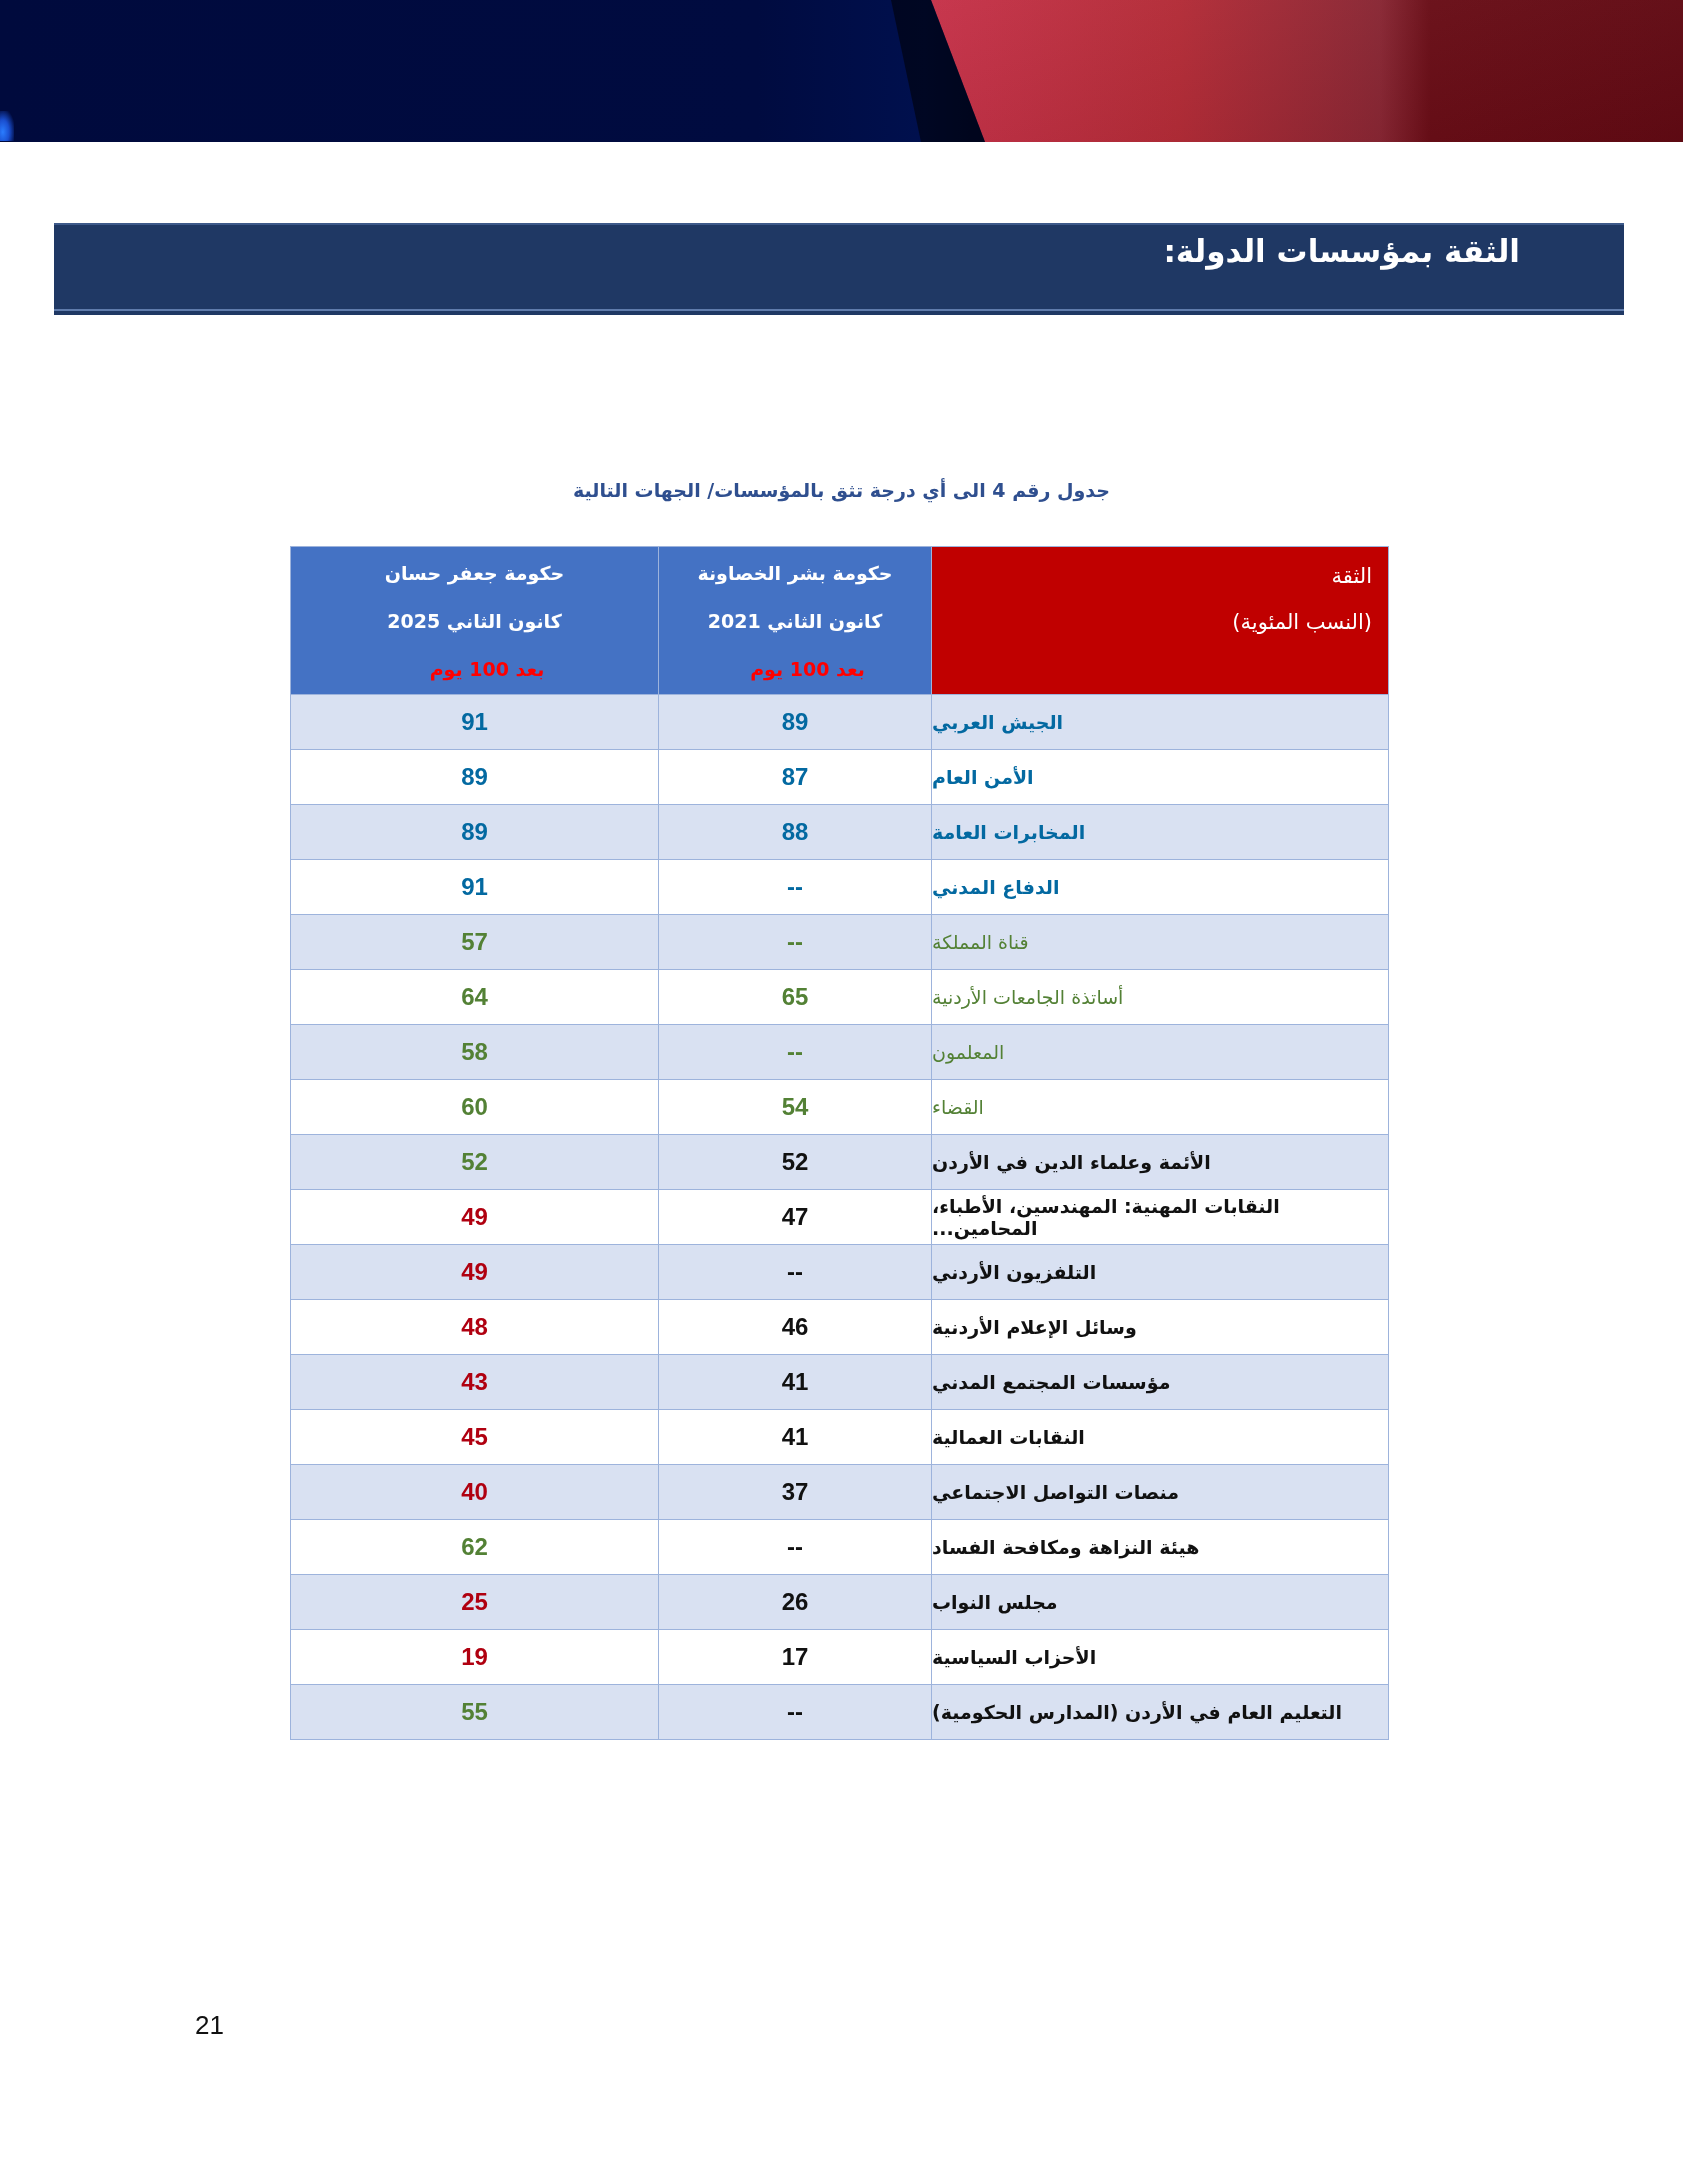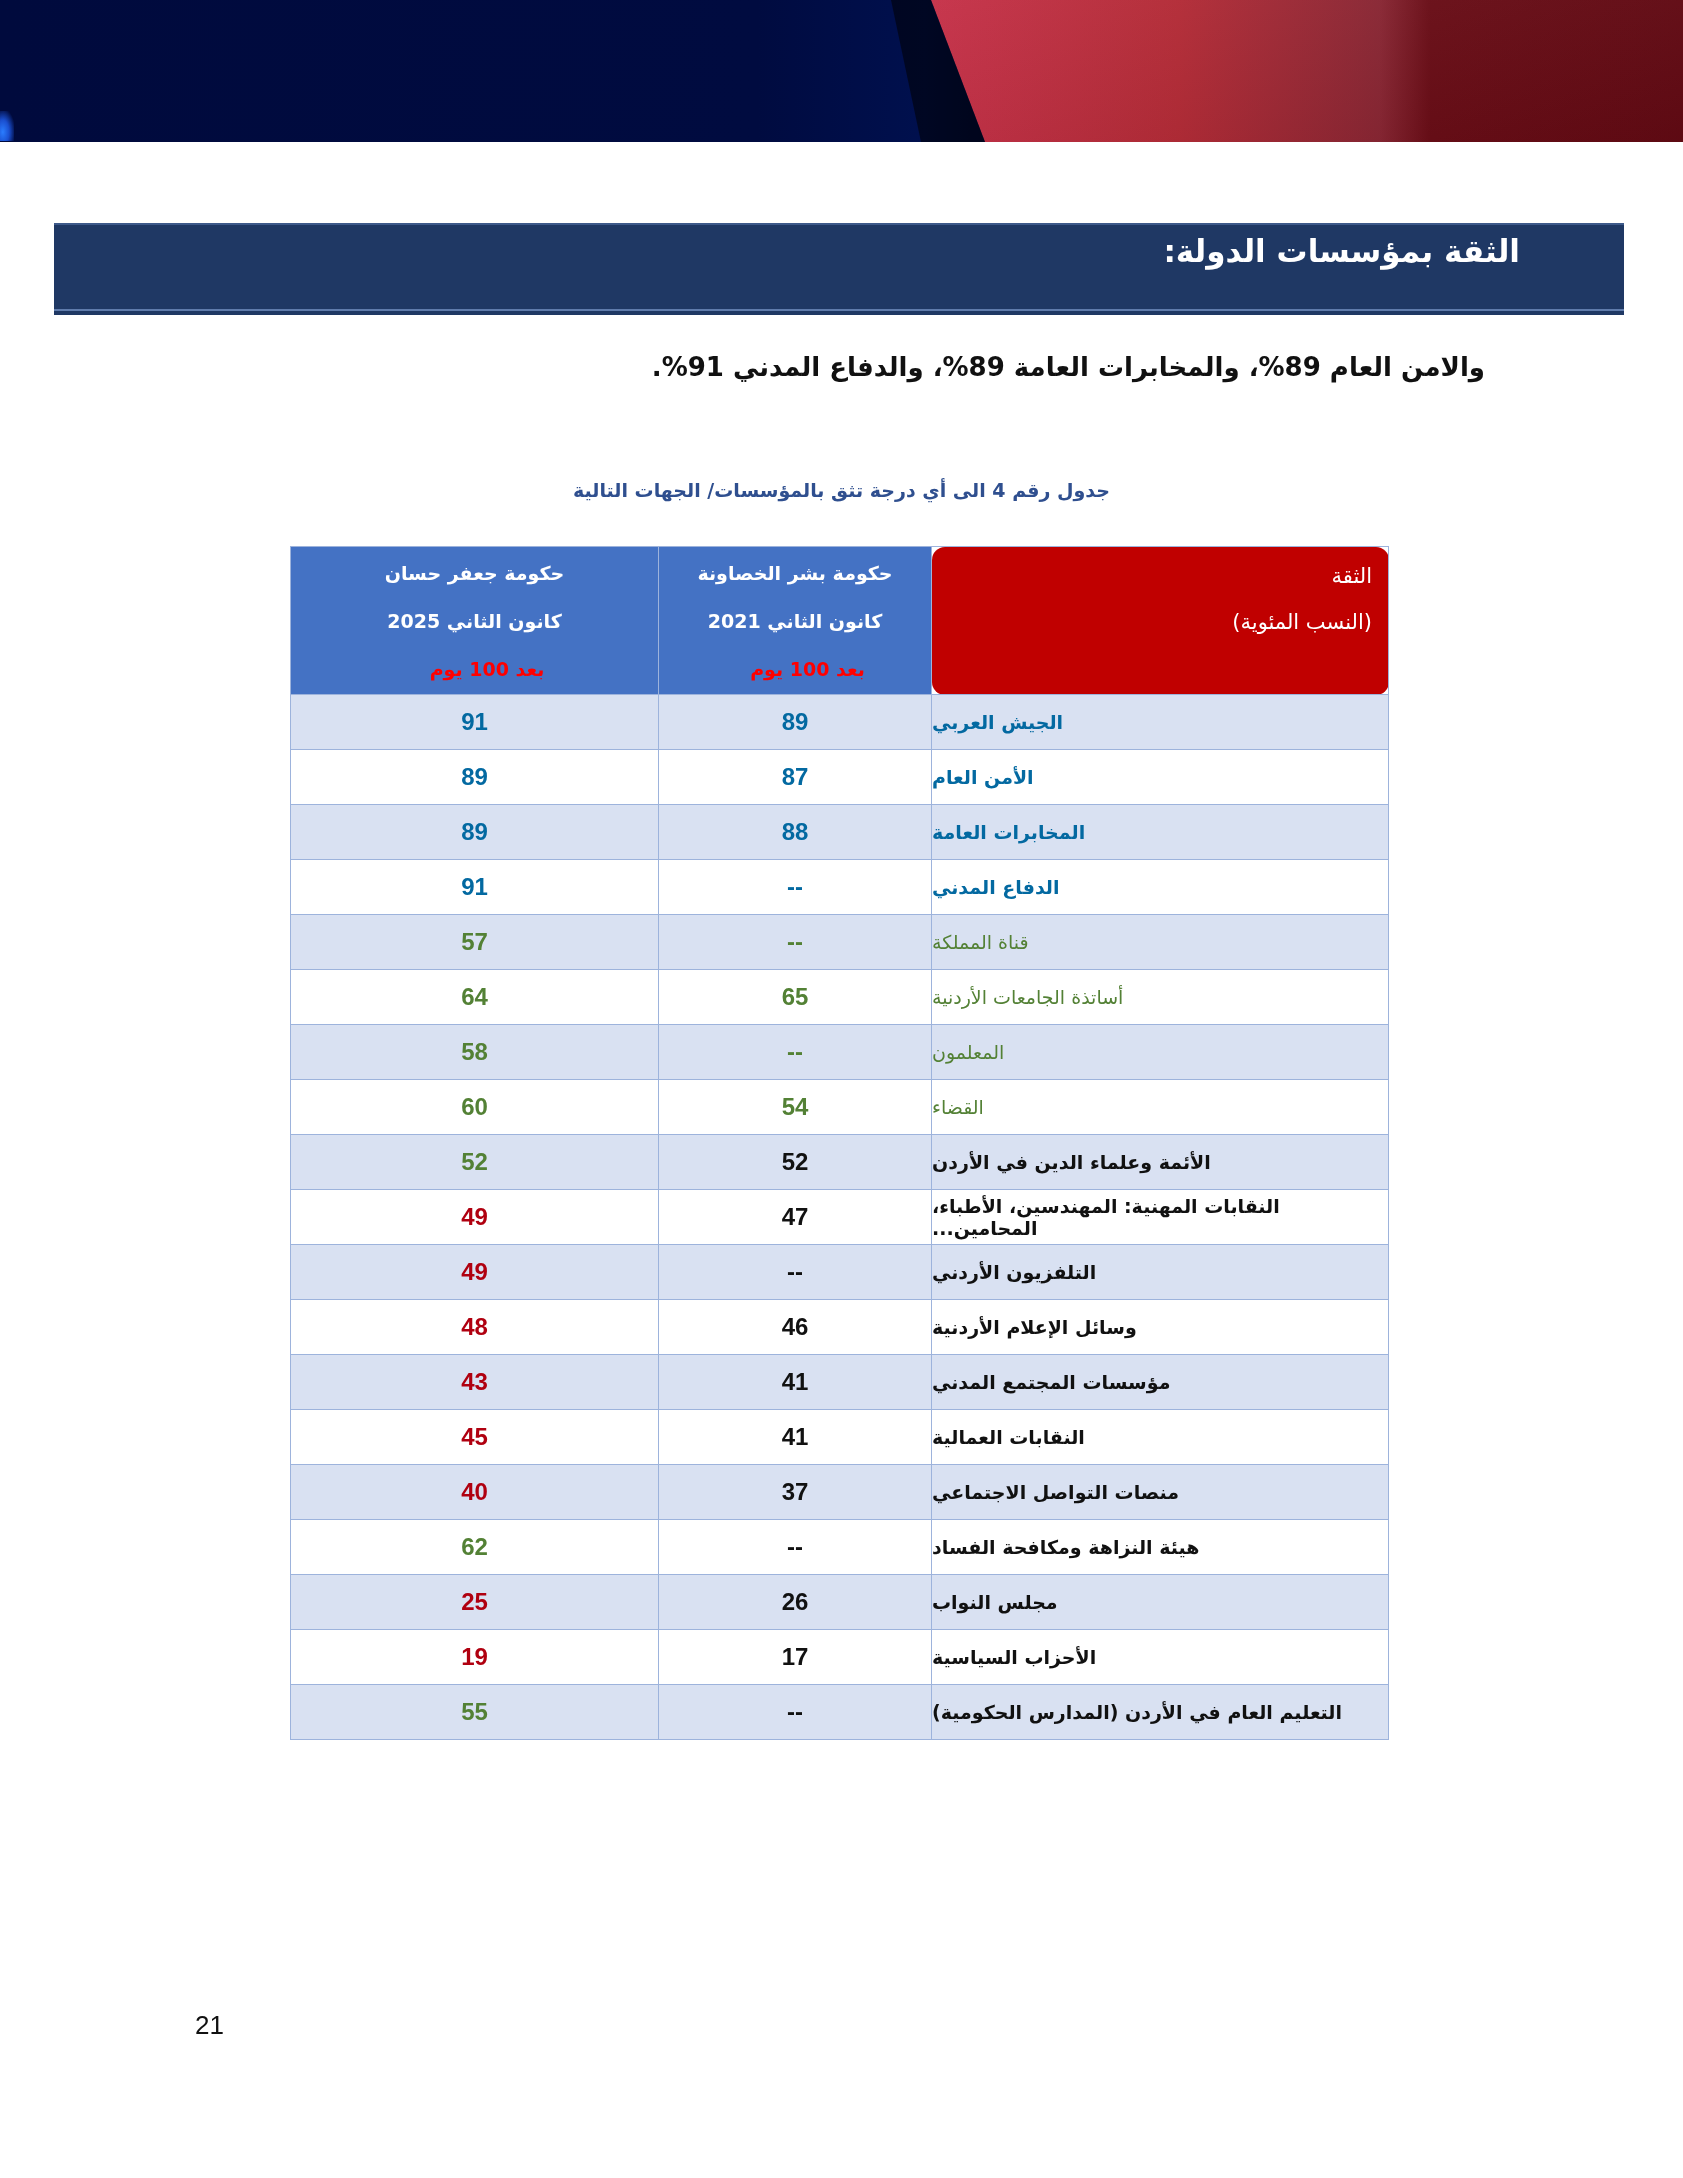--- a/index.html
+++ b/index.html
@@ -37,21 +37,21 @@
   .caption { position: absolute; left: 396px; width: 891px; top: 479px; text-align: center; direction: rtl;
     color: #2f4f8f; font-weight: bold; font-size: 19px; font-family: "DejaVu Sans", sans-serif; }
 
   
   .trust-table { position: absolute; left: 290px; top: 546px; width: 1099px; border-collapse: collapse; direction: rtl; table-layout: fixed; }
   .trust-table th, .trust-table td { border: 1.5px solid #9db3dc; }
   .trust-table col.c-label { width: 457px; }
   .trust-table col.c-2021 { width: 273px; }
   .trust-table col.c-2025 { width: 368px; }
   .trust-table thead th { height: 148px; vertical-align: top; font-weight: normal; }
-  .th-label { background: #c00000; color: #ffffff; text-align: right; padding: 6px 16px 0 12px; border-radius: 13px; }
+  .th-label { background: #c00000; color: #ffffff; text-align: right; padding: 6px 16px 0 12px; }
   .th-gov { background: #4472c4; color: #ffffff; text-align: center; padding-top: 2px; }
   .th-line { display: block; font-size: 19px; line-height: 48px; font-weight: bold; }
   .th-label .th-line { font-weight: normal; font-size: 21px; line-height: 46px; }
   .th-gov .after { color: #ff0000; font-weight: bold; margin-left: 25px; }
   .trust-table tbody td { height: 55px; }
   .trust-table tbody tr:nth-child(odd) td { background: #d9e1f2; }
   .trust-table tbody tr:nth-child(even) td { background: #ffffff; }
   .td-label { text-align: left; padding-right: 10px; font-size: 19px; font-weight: bold; vertical-align: middle; }
   .td-val { text-align: center; font-size: 24px; font-weight: bold; vertical-align: middle; font-family: "Liberation Sans", sans-serif; }
   .c-red { color: #0369a1; }
@@ -72,21 +72,20 @@
   <div class="dark-rib"></div>
   <div class="blue-glint"></div>
 </div>
 
 <div class="section-bar">
   <h1 class="section-title">الثقة بمؤسسات الدولة:</h1>
   <div class="underline"></div>
 </div>
 
 <div class="para">
-  <div>والامن العام 89%، والمخابرات العامة 89%، والدفاع المدني 91%.</div>
 </div>
 
 <div class="caption">جدول رقم  4 الى أي درجة تثق بالمؤسسات/ الجهات التالية</div>
 
 <table class="trust-table">
   <colgroup>
     <col class="c-label">
       <col class="c-2021">
       <col class="c-2025">
   </colgroup>

